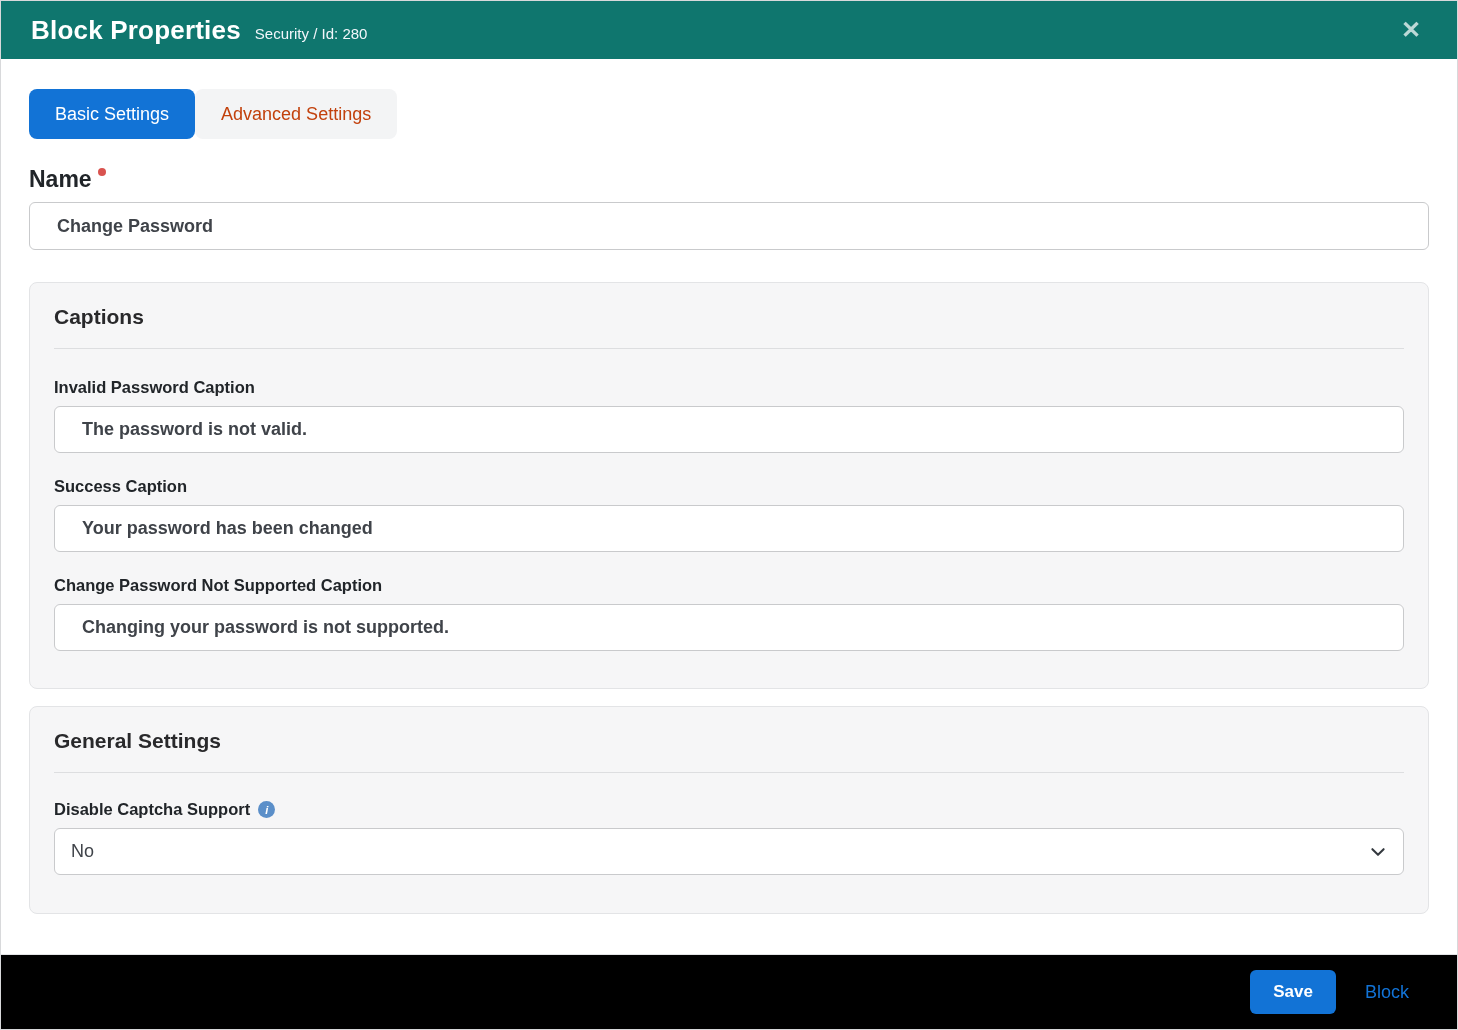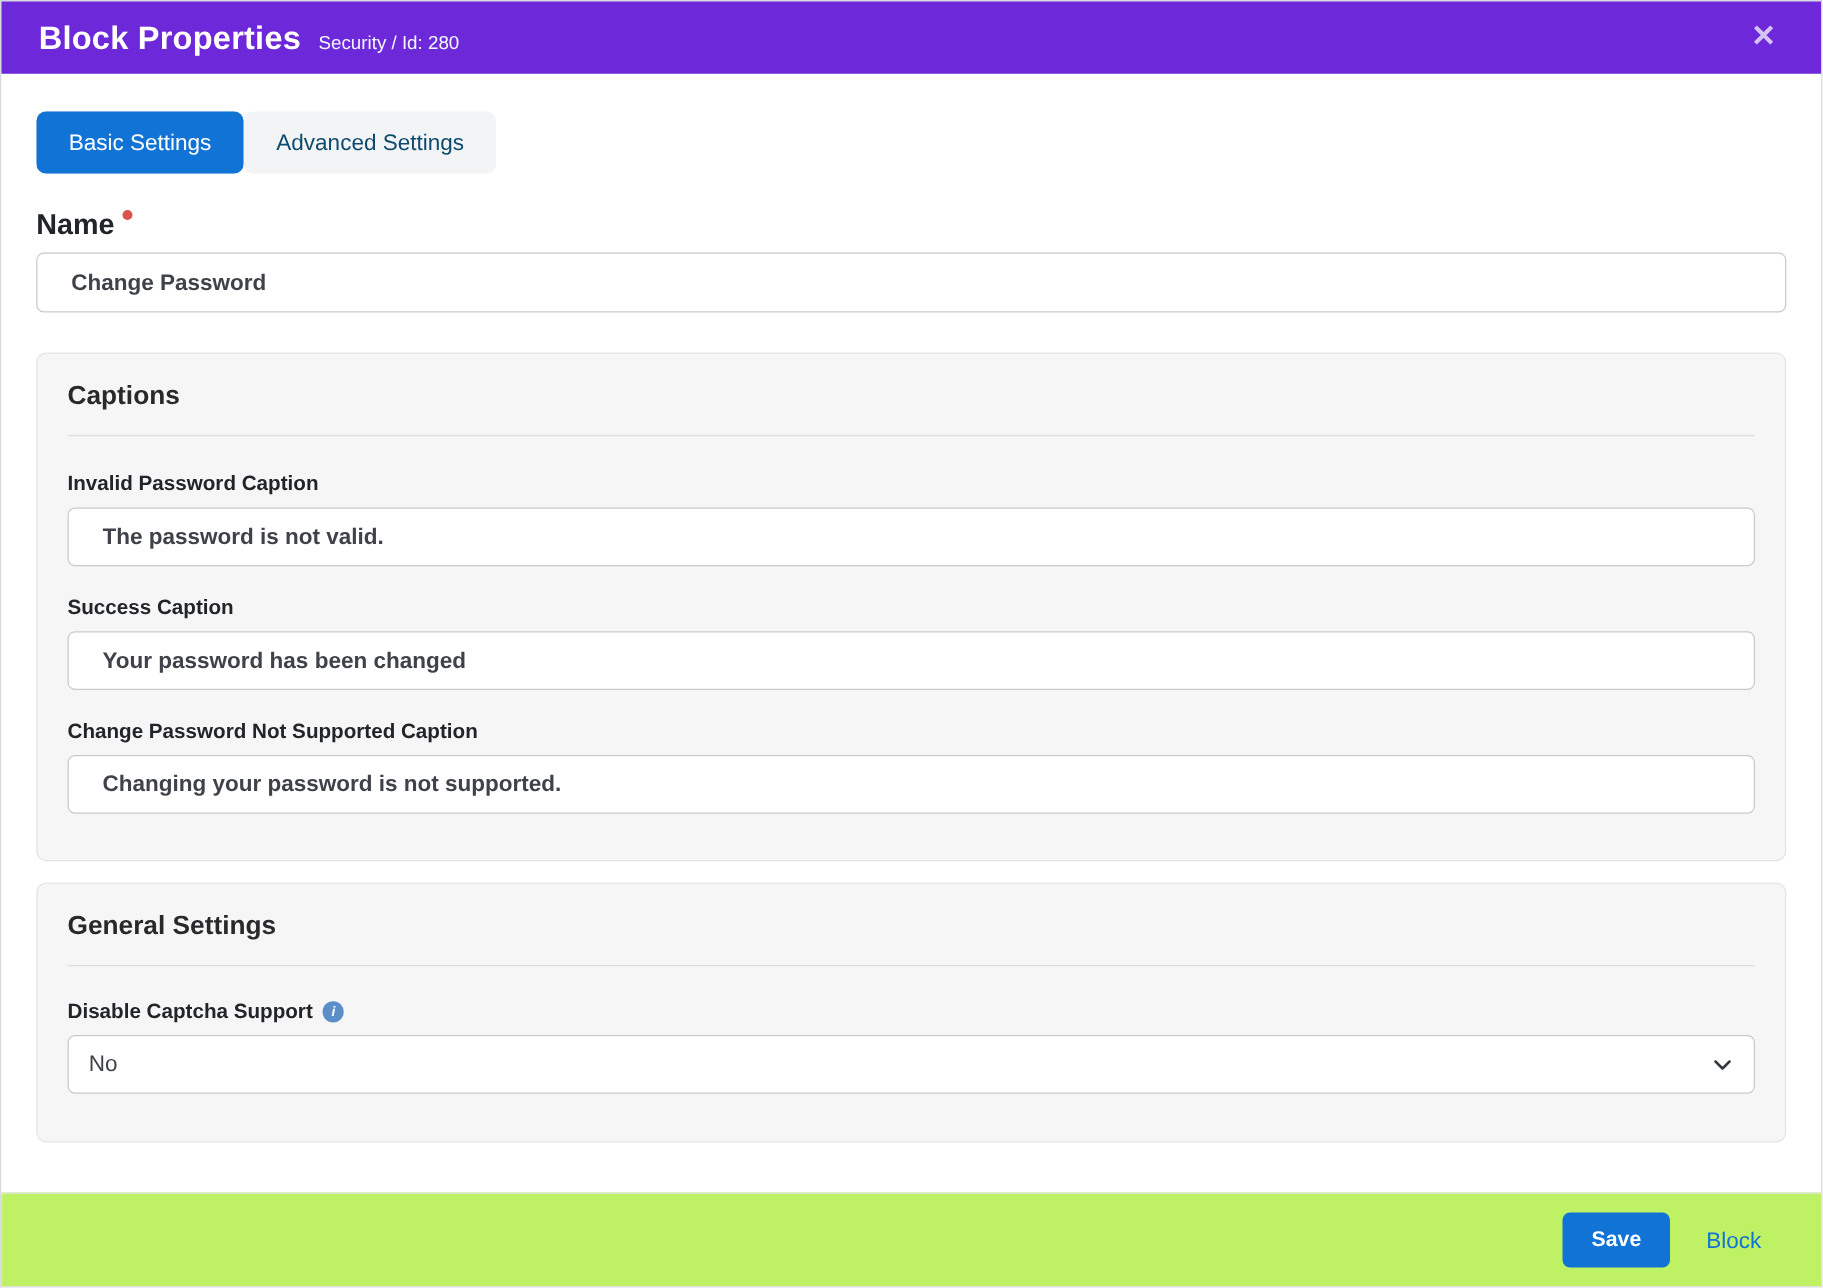--- a/index.html
+++ b/index.html
@@ -13,21 +13,21 @@
     border: 1px solid #d8d9db;
     display: flex;
     flex-direction: column;
     position: relative;
     overflow: hidden;
   }
 
   
   .header {
     height: 58px;
-    background: #6d28d9;
+    background: #0f766e;
     display: flex;
     align-items: baseline;
     padding: 0 30px;
     position: relative;
     flex: 0 0 auto;
   }
   .header-title {
     color: #ffffff;
     font-size: 26px;
     font-weight: 700;
@@ -74,21 +74,21 @@
     border: 1px solid transparent;
     cursor: pointer;
     line-height: 1.35;
   }
   .tab.active {
     background: #1273d6;
     color: #ffffff;
   }
   .tab.inactive {
     background: #f3f4f5;
-    color: #0c4a6e;
+    color: #c2410c;
   }
 
   .field-label {
     font-size: 23px;
     font-weight: 700;
     color: #212529;
     display: flex;
     align-items: flex-start;
     gap: 6px;
   }
@@ -176,21 +176,21 @@
     cursor: pointer;
   }
   .chevron-down { width: 18px; height: 18px; }
 
   .caption-input { height: 47px; }
 
   
   .footer {
     flex: 0 0 auto;
     height: 75px;
-    background: #bef264;
+    background: #000000;
     border-top: 1px solid #e3e4e6;
     display: flex;
     align-items: center;
     justify-content: flex-end;
     padding-right: 48px;
     gap: 29px;
   }
   .save-btn {
     background: #1273d6;
     color: #ffffff;

